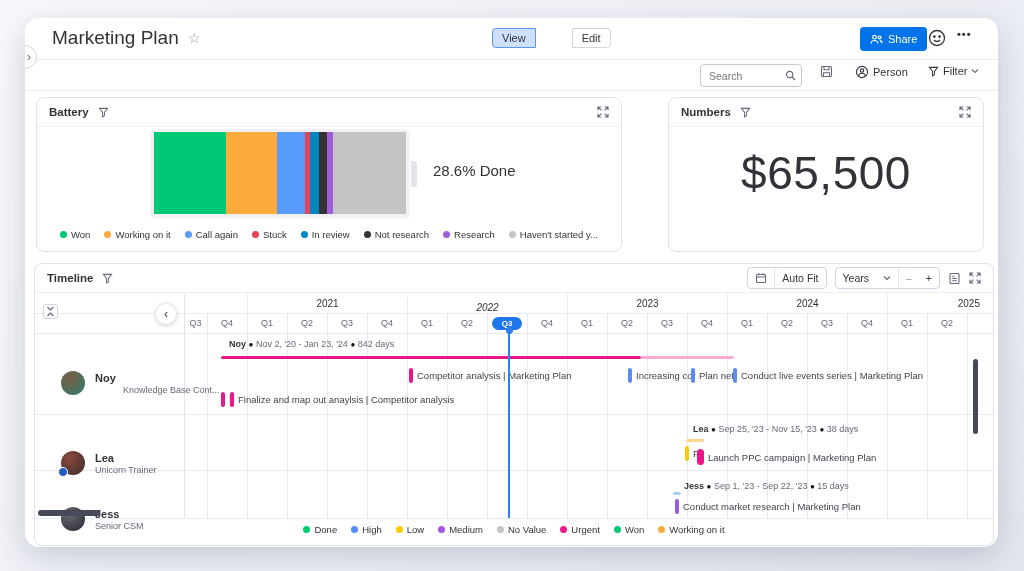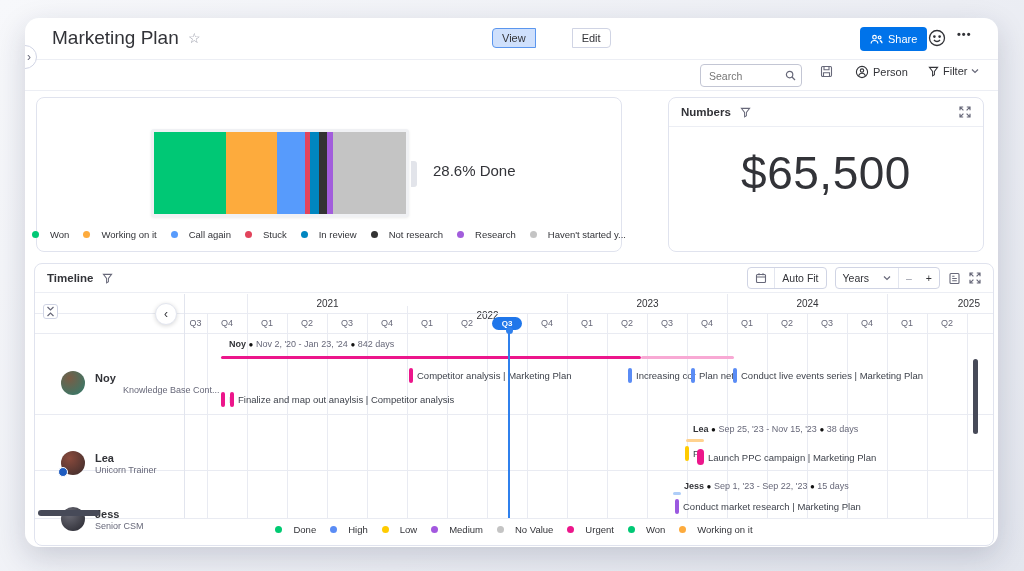--- a/index.html
+++ b/index.html
@@ -30,21 +30,21 @@
     display:flex;align-items:center;padding:0 12px;gap:9px;}
   .panel-title{font-size:11.5px;font-weight:bold;color:#323338;}
   .expand{margin-left:auto;color:#676879;cursor:pointer;display:flex;}
   .funnel{color:#676879;display:flex;cursor:pointer;}
   
   .bat-wrap{position:absolute;left:114px;top:31px;width:258px;height:88px;background:#f0f1f4;border-radius:3px;padding:3px;box-shadow:0 1px 3px rgba(0,0,0,.08);}
   .bat-bar{display:flex;width:100%;height:100%;overflow:hidden;}
   .bat-nub{position:absolute;left:374px;top:63px;width:6px;height:26px;background:#e2e4ea;border-radius:0 3px 3px 0;}
   .bat-done{position:absolute;left:396px;top:64px;font-size:15px;color:#323338;}
   .legend{position:absolute;display:flex;justify-content:center;gap:14px;left:0;right:0;}
-  .legend .li{display:flex;align-items:center;gap:11px;font-size:9.5px;color:#323338;white-space:nowrap;}
+  .legend .li{display:flex;align-items:center;gap:4px;font-size:9.5px;color:#323338;white-space:nowrap;}
   .dot{width:7px;height:7px;border-radius:50%;flex:none;}
   .num-value{position:absolute;left:0;right:0;top:48px;text-align:center;font-size:46px;color:#323338;letter-spacing:.5px;}
   
   .tl-ctl{display:flex;align-items:center;border:1px solid #d0d4e4;border-radius:4px;height:22px;font-size:10.5px;color:#323338;background:#fff;}
   .tl-ctl>div{display:flex;align-items:center;padding:0 7px;height:100%;cursor:pointer;}
   .tl-ctl .sep{border-left:1px solid #e3e6ef;}
   .gridline{position:absolute;width:1px;background:#e9ebf2;}
   .hline{position:absolute;height:1px;background:#e9ebf2;}
   .ycell,.qcell{position:absolute;font-size:9px;color:#676879;display:flex;align-items:center;justify-content:center;}
   .ycell{font-size:10px;color:#323338;border-left:1px solid #e9ebf2;}
@@ -132,20 +132,33 @@
         <path d="M1.5 1.5h9L7 6v3.5L5 10.8V6z"></path>
       </svg>
       <span>Filter</span>
       <svg width="8" height="6" viewBox="0 0 8 6" fill="none" stroke="#676879" stroke-width="1.2">
           <path d="M1 1.5l3 3 3-3"></path>
         </svg>
     </div>
   </div>
 
   <div class="panel" style="left:11px;top:79px;width:586px;height:155px;">
+    <div class="panel-head">
+      <span class="panel-title">Battery</span>
+      <span class="funnel">
+        <svg width="11" height="11" viewBox="0 0 12 12" fill="none" stroke="#676879" stroke-width="1.1">
+            <path d="M1.5 1.5h9L7 6v3.5L5 10.8V6z"></path>
+          </svg>
+      </span>
+      <span class="expand">
+        <svg width="12" height="12" viewBox="0 0 12 12" fill="none" stroke="#676879" stroke-width="1.2">
+          <path d="M1 4.2V1h3.2M1.2 1.2L4.4 4.4M7.8 1H11v3.2M10.8 1.2L7.6 4.4M1 7.8V11h3.2M1.2 10.8L4.4 7.6M11 7.8V11H7.8M10.8 10.8L7.6 7.6"></path>
+        </svg>
+      </span>
+    </div>
     <div class="bat-wrap">
       <div class="bat-bar" id="bat-bar">
           <div title="Won" style="width: 28.6%; background: rgb(0, 200, 117);"></div>
           <div title="Working on it" style="width: 20.3%; background: rgb(253, 171, 61);"></div>
           <div title="Call again" style="width: 11%; background: rgb(87, 155, 252);"></div>
           <div title="Stuck" style="width: 2%; background: rgb(226, 68, 92);"></div>
           <div title="In review" style="width: 3.6%; background: rgb(0, 134, 192);"></div>
           <div title="Not answering" style="width: 3.2%; background: rgb(51, 51, 51);"></div>
           <div title="Research" style="width: 2.2%; background: rgb(162, 93, 220);"></div>
           <div title="Haven't started y..." style="width: 29.1%; background: rgb(196, 196, 196);"></div>
@@ -243,21 +256,21 @@
         <span class="expand" style="margin-left:0">
           <svg width="12" height="12" viewBox="0 0 12 12" fill="none" stroke="#676879" stroke-width="1.2">
             <path d="M1 4.2V1h3.2M1.2 1.2L4.4 4.4M7.8 1H11v3.2M10.8 1.2L7.6 4.4M1 7.8V11h3.2M1.2 10.8L4.4 7.6M11 7.8V11H7.8M10.8 10.8L7.6 7.6"></path>
           </svg>
         </span>
       </span>
     </div>
     <div id="tl-body" style="position:absolute;left:0;top:30px;right:0;bottom:0;">
         <div class="ycell" style="left: 149px; top: 0px; width: 63px; height: 19px;"></div>
         <div class="ycell" style="left: 212px; top: 0px; width: 160px; height: 19px;">2021</div>
-        <div class="ycell" style="left: 372px; top: 12px; width: 160px; height: 19px;">2022</div>
+        <div class="ycell" style="left: 372px; top: 4px; width: 160px; height: 19px; font-style: italic;">2022</div>
         <div class="ycell" style="left: 532px; top: 0px; width: 160px; height: 19px;">2023</div>
         <div class="ycell" style="left: 692px; top: 0px; width: 160px; height: 19px;">2024</div>
         <div class="ycell" style="left: 852px; top: 0px; width: 107px; height: 19px; justify-content: flex-end; padding-right: 14px;">2025</div>
         <div class="qcell" style="left: 149px; top: 19px; width: 23px; height: 20px;">Q3</div>
         <div class="gridline" style="left: 149px; top: 19px; height: 20px;"></div>
         <div class="gridline" style="left: 149px; top: 39px; height: 185px;"></div>
         <div class="qcell" style="left: 172px; top: 19px; width: 40px; height: 20px;">Q4</div>
         <div class="gridline" style="left: 172px; top: 19px; height: 20px;"></div>
         <div class="gridline" style="left: 172px; top: 39px; height: 185px;"></div>
         <div class="qcell" style="left: 212px; top: 19px; width: 40px; height: 20px;">Q1</div>

